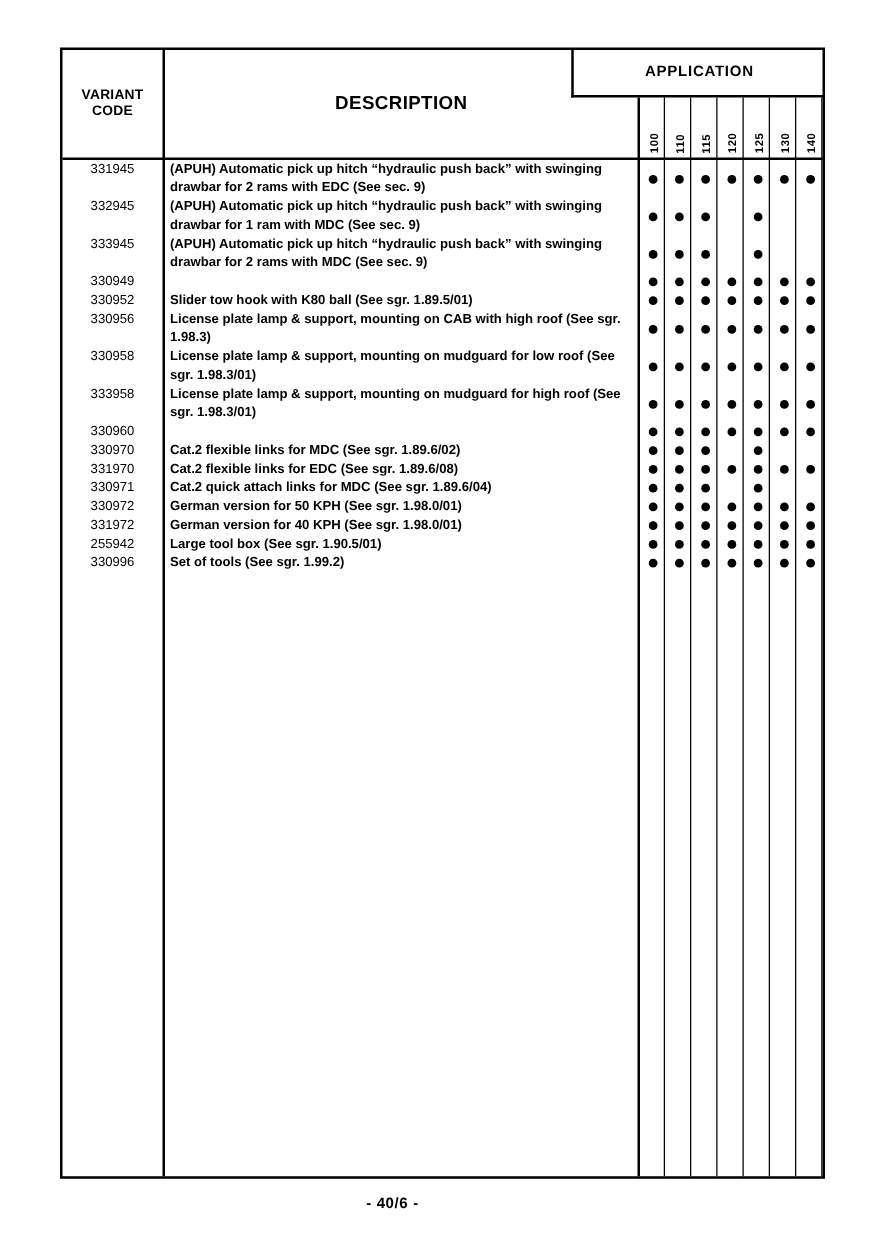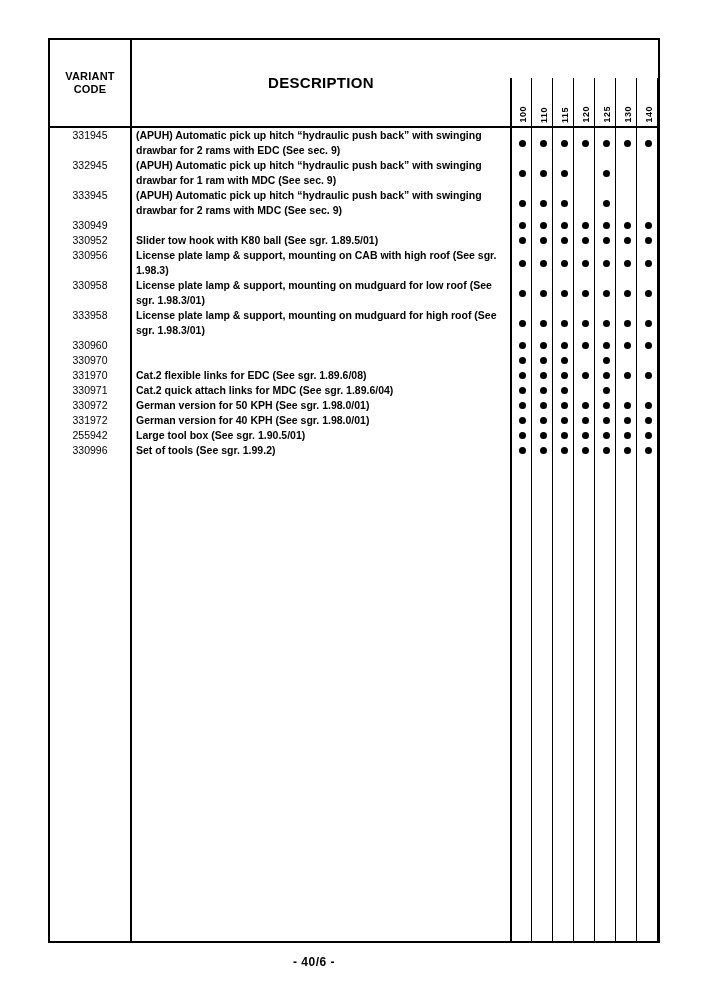--- a/index.html
+++ b/index.html
@@ -214,20 +214,21 @@
 
       <div class="hdr-cell" id="variant-head">
         <div>
           <div>VARIANT</div>
           <div>CODE</div>
         </div>
       </div>
 
       <div class="hdr-cell" id="desc-head">DESCRIPTION</div>
 
+      <div class="hdr-cell" id="application-head">APPLICATION</div>
 
     </div>
 
     <div id="header-sep"></div>
 
     <div id="colnum-strip">
         <div class="colnum" style="left: 0px;">
           <span>100</span>
         </div>
         <div class="colnum" style="left: 21px;">
@@ -486,20 +487,21 @@
             <div class="dotcell" style="left: 105px;">
               <div class="dot"></div>
             </div>
             <div class="dotcell" style="left: 126px;">
               <div class="dot"></div>
             </div>
           </div>
         </div>
         <div class="row" style="height: 15px;">
           <div class="code">330970</div>
+          <div class="desc">Cat.2 flexible links for MDC (See sgr. 1.89.6/02)</div>
           <div class="dots">
             <div class="dotcell" style="left: 0px;">
               <div class="dot"></div>
             </div>
             <div class="dotcell" style="left: 21px;">
               <div class="dot"></div>
             </div>
             <div class="dotcell" style="left: 42px;">
               <div class="dot"></div>
             </div>

